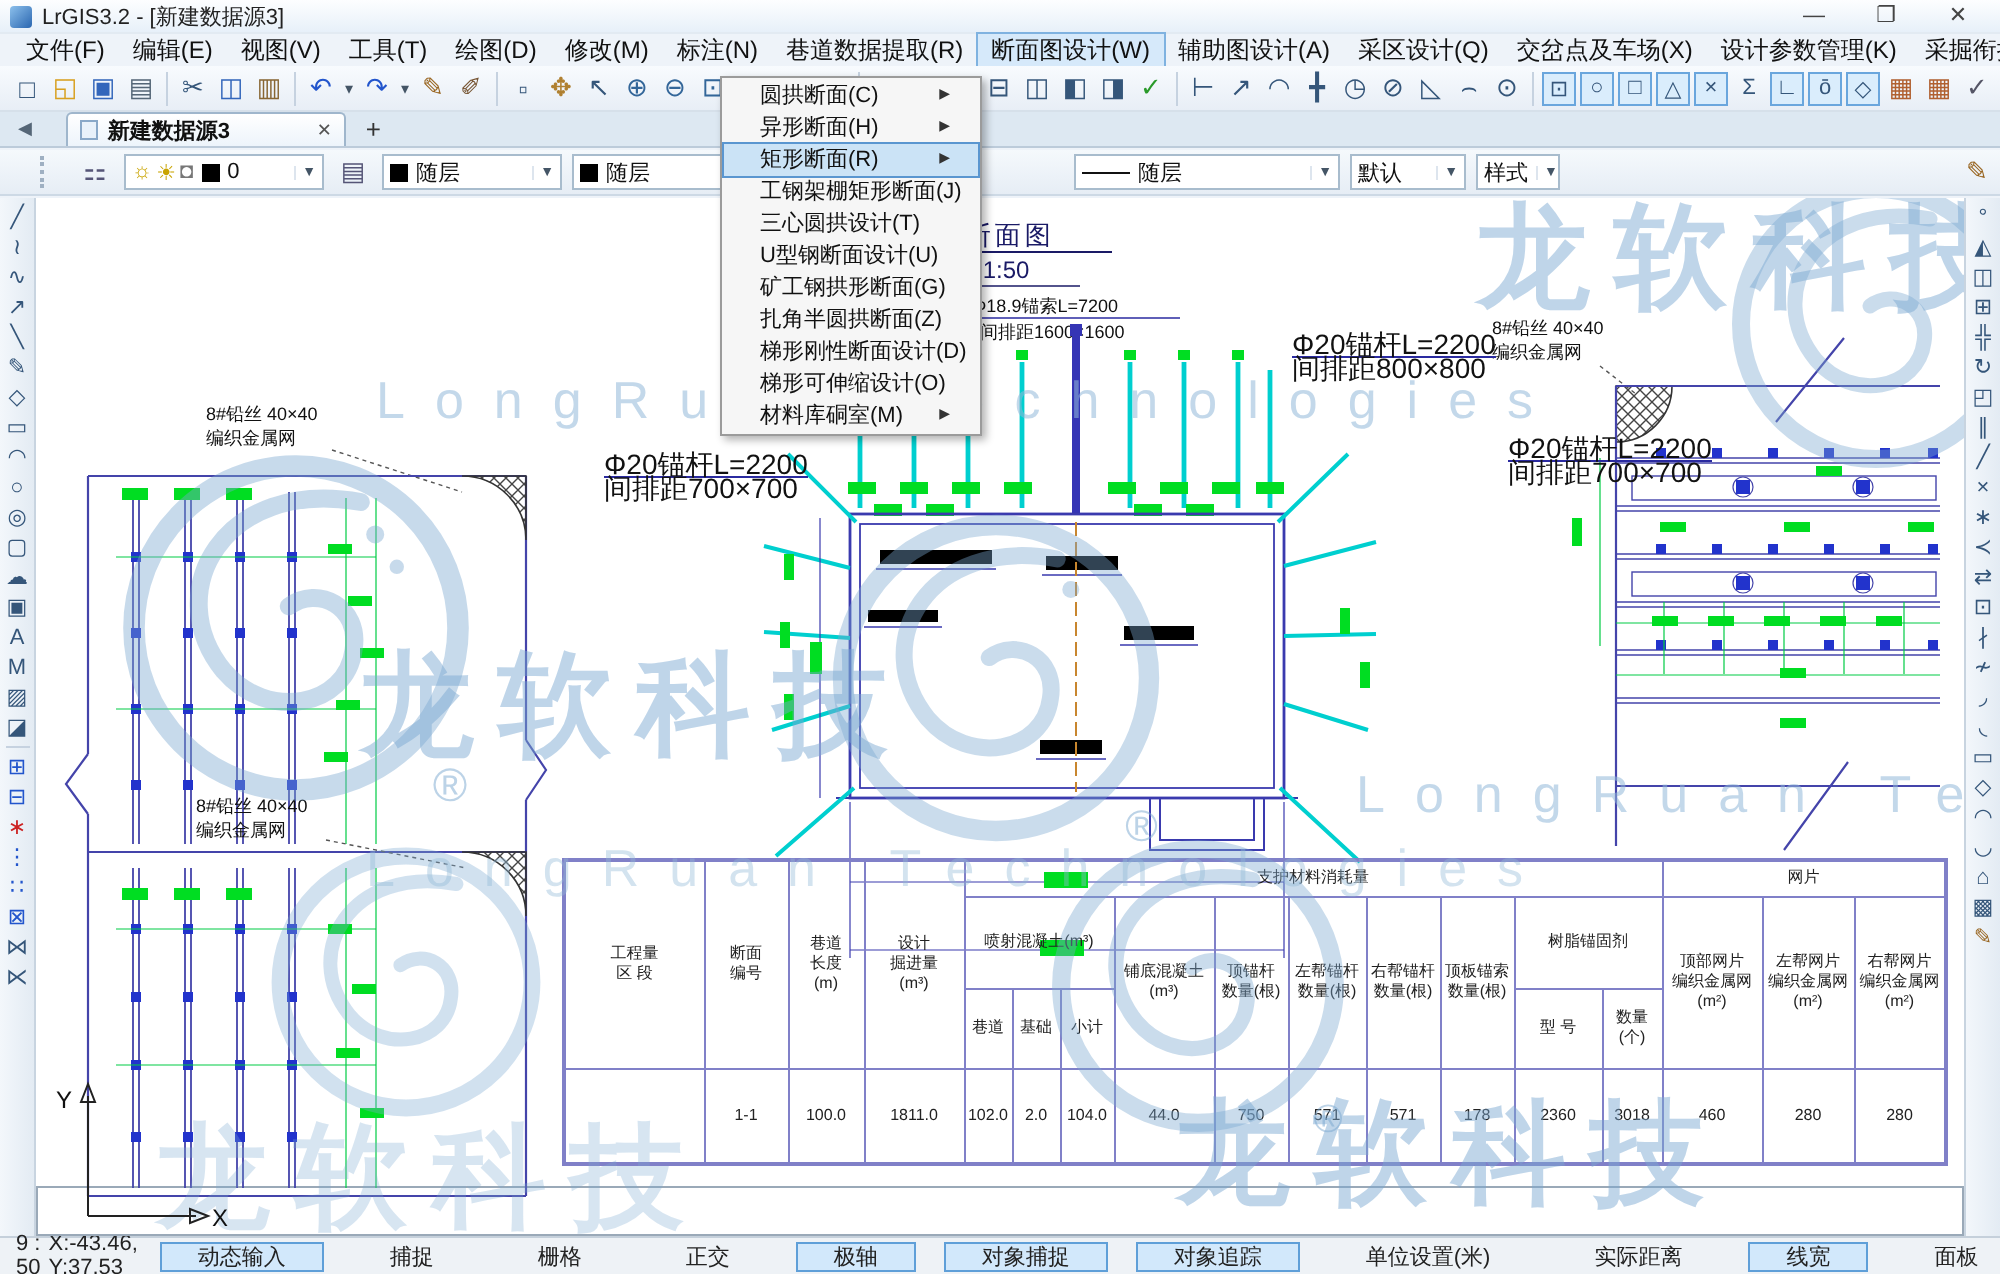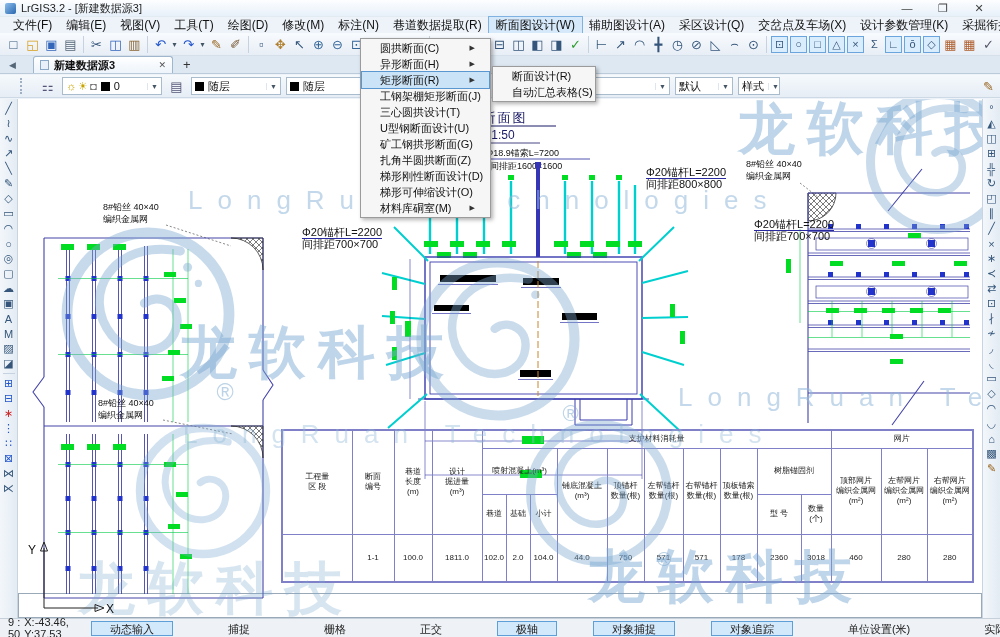--- a/index.html
+++ b/index.html
@@ -42,21 +42,21 @@
 .cicons{display:flex;gap:2px;font-size:11px;color:#7a6a20}
 
 .sidetools{position:absolute;top:99px;bottom:19px;width:18px;background:linear-gradient(90deg,#f3f7fb,#e3ebf3);display:flex;flex-direction:column;align-items:center;padding-top:2px}
 #lefttools{left:0;border-right:1px solid #c8d4e0}
 #righttools{right:0;border-left:1px solid #c8d4e0}
 .sidetools .ticon{width:16px;height:15px;font-size:11px}
 .sidetools .sep{width:12px;height:1px;margin:2px 0}
 
 .canvas{position:absolute;left:18px;right:18px;top:99px;bottom:19px;background:#fff;overflow:hidden}
 .svgabs{position:absolute;z-index:2}
-.ann{position:absolute;z-index:5;font-size:11px;color:#111;line-height:11px;white-space:nowrap}
+.ann{position:absolute;z-index:5;font-size:14px;color:#111;line-height:11px;white-space:nowrap}
 .ann .u{border-bottom:1px solid #2a2aa0;display:inline-block;padding-bottom:0px}
 
 .wm{position:absolute;pointer-events:none;z-index:3;white-space:nowrap}
 .wm-cn{font-size:57px;font-weight:bold;color:rgba(122,168,208,.48);letter-spacing:12px}
 .wm-en{font-size:26px;color:rgba(146,184,216,.55);letter-spacing:15px}
 .logo{position:absolute;pointer-events:none;z-index:3}
 
 .tablewrap{position:absolute;left:263px;top:330px;z-index:2}
 .ttitle{font-size:12px;color:#1a1a66;text-align:center;letter-spacing:1px;margin-bottom:2px}
 .ttitle span{border-bottom:1px solid #1a1a66;padding-bottom:1px}
@@ -73,21 +73,21 @@
 .menu .mitem .arr{font-size:7px;color:#333;margin-left:8px}
 .menu .mitem.on{background:#cbe3f6;outline:1px solid #5a96d0}
 #dropdown{left:360px;top:38px;width:131px}
 #submenu{left:492px;top:66px;width:104px}
 
 .statusbar{position:absolute;left:0;right:0;bottom:0;height:19px;background:#eef2f6;border-top:1px solid #c5d0db;display:flex;align-items:center;font-size:11px;color:#222}
 .sb-scale{width:78px;padding-left:8px}
 .sb-coords{width:148px}
 .sb-sep{width:1px;height:13px;background:#c8d2dc;margin:0 2px}
 #sbtoggles{display:flex;align-items:center}
-#sbtoggles .sbt{padding:0 18px;height:15px;line-height:15px;border:1px solid transparent;margin:0 18px;white-space:nowrap}
+#sbtoggles .sbt{padding:0 18px;height:15px;line-height:15px;border:1px solid transparent;margin:0 7px;white-space:nowrap}
 #sbtoggles .sbt.on{background:#d2e8fb;border-color:#5f9fd8}
 .sb-link{color:#1b66c9;text-decoration:underline;margin-left:auto;white-space:nowrap}
 .sb-version{margin:0 10px 0 10px;white-space:nowrap}
 text{font-family:"Liberation Sans","DejaVu Sans",sans-serif}
 </style>
 </head>
 <body>
 
 <div id="app">
 
@@ -737,28 +737,20 @@
       </div>
       <div class="mitem">
         <span class="lbl">梯形可伸缩设计(O)</span>
       </div>
       <div class="mitem">
         <span class="lbl">材料库硐室(M)</span>
         <span class="arr">▶</span>
       </div>
     </div>
 
-  <div class="menu" id="submenu">
-      <div class="mitem">
-        <span class="lbl">断面设计(R)</span>
-      </div>
-      <div class="mitem">
-        <span class="lbl">自动汇总表格(S)</span>
-      </div>
-    </div>
 
   <div class="statusbar">
     <div class="sb-scale">9 : 50</div>
     <div class="sb-sep"></div>
     <div class="sb-coords">X:-43.46, Y:37.53</div>
     <div class="sb-sep"></div>
     <div id="sbtoggles">
         <div class="sbt on"><span class="lbl">动态输入</span></div>
         <div class="sbt"><span class="lbl">捕捉</span></div>
         <div class="sbt"><span class="lbl">栅格</span></div>

